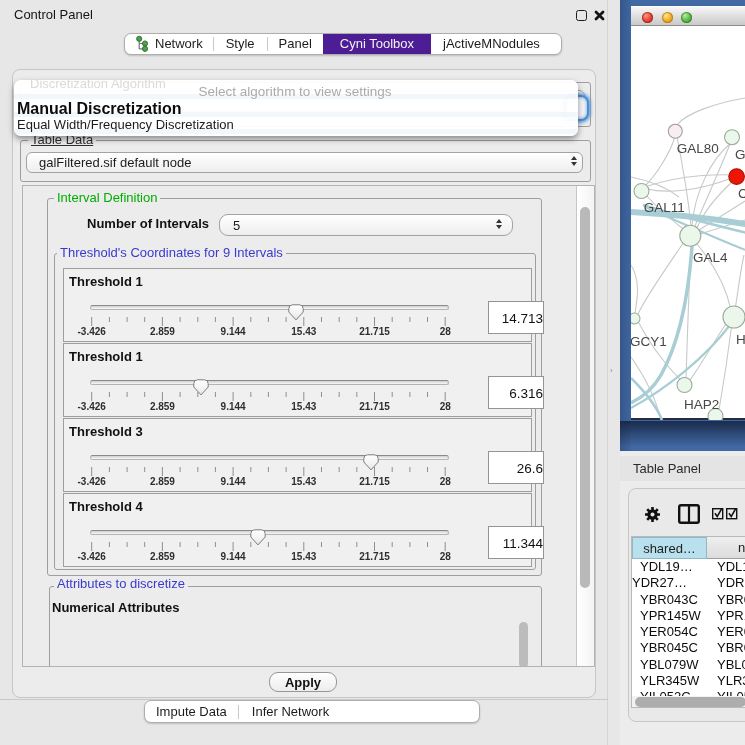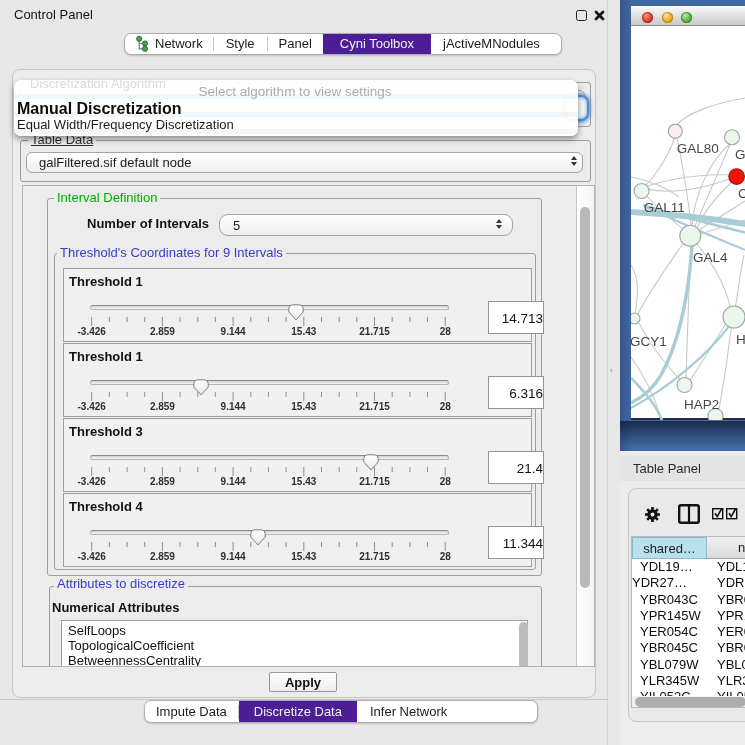--- a/index.html
+++ b/index.html
@@ -214,21 +214,21 @@
         <path d="M0.8 10 V6.6 Q0.8 2.8 4.6 2.8 H11.4 Q15.2 2.8 15.2 6.6 V10 L8 17.9 Z" fill="url(#tg)" stroke="#7d7d7d"></path>
       </svg>
     <div class="ticklabels">
         <span style="left:1.7px;">-3.426</span>
         <span style="left:72.4px;">2.859</span>
         <span style="left:143.1px;">9.144</span>
         <span style="left:213.8px;">15.43</span>
         <span style="left:284.5px;">21.715</span>
         <span style="left:355.2px;">28</span>
       </div>
-    <div class="vbox">21.4</div>
+    <div class="vbox">26.6</div>
   </div>
   <div class="rowpanel" style="left:40px;top:307px;">
     <div class="thlabel">Threshold 4</div>
     <div class="track"></div>
       <svg class="abs" style="left:26px;top:46.5px;" width="360" height="12" viewBox="0 0 360 12">
       <g stroke="#8f8f8f" stroke-width="1">
           <path d="M1.7,1 V10"></path>
           <path d="M72.4,1 V10"></path>
           <path d="M143.1,1 V10"></path>
           <path d="M213.8,1 V10"></path>
@@ -261,49 +261,43 @@
         <span style="left:213.8px;">15.43</span>
         <span style="left:284.5px;">21.715</span>
         <span style="left:355.2px;">28</span>
       </div>
     <div class="vbox">11.344</div>
   </div>
 
   <div class="grpborder" style="left:26px;top:400px;width:493px;height:120px;"></div>
   <div class="grplabel" style="left:31px;top:391px;color:#3a3ad0;">Attributes to discretize</div>
   <div class="abs" style="left:29px;top:414px;font-size:13px;font-weight:bold;color:#111;">Numerical Attributes</div>
-  <div class="abs" style="left:38px;top:434px;width:467px;height:90px;background:#ffffff;border:1px solid #9e9e9e;padding-top:3px;">
-    <div class="listrow" style="padding-left:6px;">SelfLoops</div>
-    <div class="listrow" style="padding-left:6px;">TopologicalCoefficient</div>
-    <div class="listrow" style="padding-left:6px;">BetweennessCentrality</div>
-  </div>
   <div class="abs" style="left:496px;top:436px;width:9px;height:46px;background:#bcbcbc;border-radius:4.5px;"></div>
 
   <div class="abs" style="left:553px;top:0;width:20px;height:482px;background:linear-gradient(90deg,#ffffff,#f2f2f2);border-left:1px solid #c6c6c6;"></div>
   <div class="abs" style="left:557px;top:21px;width:10px;height:381px;background:#b9b9b9;border-radius:5px;"></div>
 </div>
 
 <svg width="0" height="0">
     <defs>
       <linearGradient id="tg" x1="0" y1="0" x2="0" y2="1">
         <stop offset="0" stop-color="#ffffff"></stop>
         <stop offset="0.6" stop-color="#f2f2f2"></stop>
         <stop offset="1" stop-color="#e4e4e4"></stop>
       </linearGradient>
     </defs>
   </svg>
 
 
-<div class="abs" style="left:269px;top:672px;width:68px;height:20px;background:linear-gradient(#fefefe,#ededed);border:1px solid #979797;border-radius:2px;font-size:13px;font-weight:bold;color:#111;text-align:center;line-height:19px;">Apply</div>
-
-
-<div class="tabbar" style="left:144px;top:700px;width:394px;height:23px;overflow:hidden;">
+<div class="abs" style="left:269px;top:672px;width:68px;height:20px;background:linear-gradient(#fefefe,#ededed);border:1px solid #979797;border-radius:9px;font-size:13px;font-weight:bold;color:#111;text-align:center;line-height:19px;">Apply</div>
+
+
+<div class="tabbar" style="left:144px;top:700px;width:336px;height:23px;overflow:hidden;">
   <div style="padding:0 11px;">Impute Data</div>
   <div class="tabsep"></div>
-  <div class="seltab" style="padding:0 15px;">Discretize Data</div>
   <div style="padding:0 13px;">Infer Network</div>
 </div>
 
 <div class="abs" style="left:0;top:699px;width:608px;height:1px;background:#c9c9c9;"></div>
 
 <div class="abs" style="left:610px;top:366px;width:5px;height:9px;color:#8a8a8a;font-size:8px;">›</div>
 
 
 <div class="abs" style="left:620px;top:0;width:125px;height:451px;background:#4169a4;"></div>
 <div class="abs" style="left:620px;top:0;width:11px;height:451px;background:linear-gradient(90deg,#36568a,#3f66a0);"></div>

